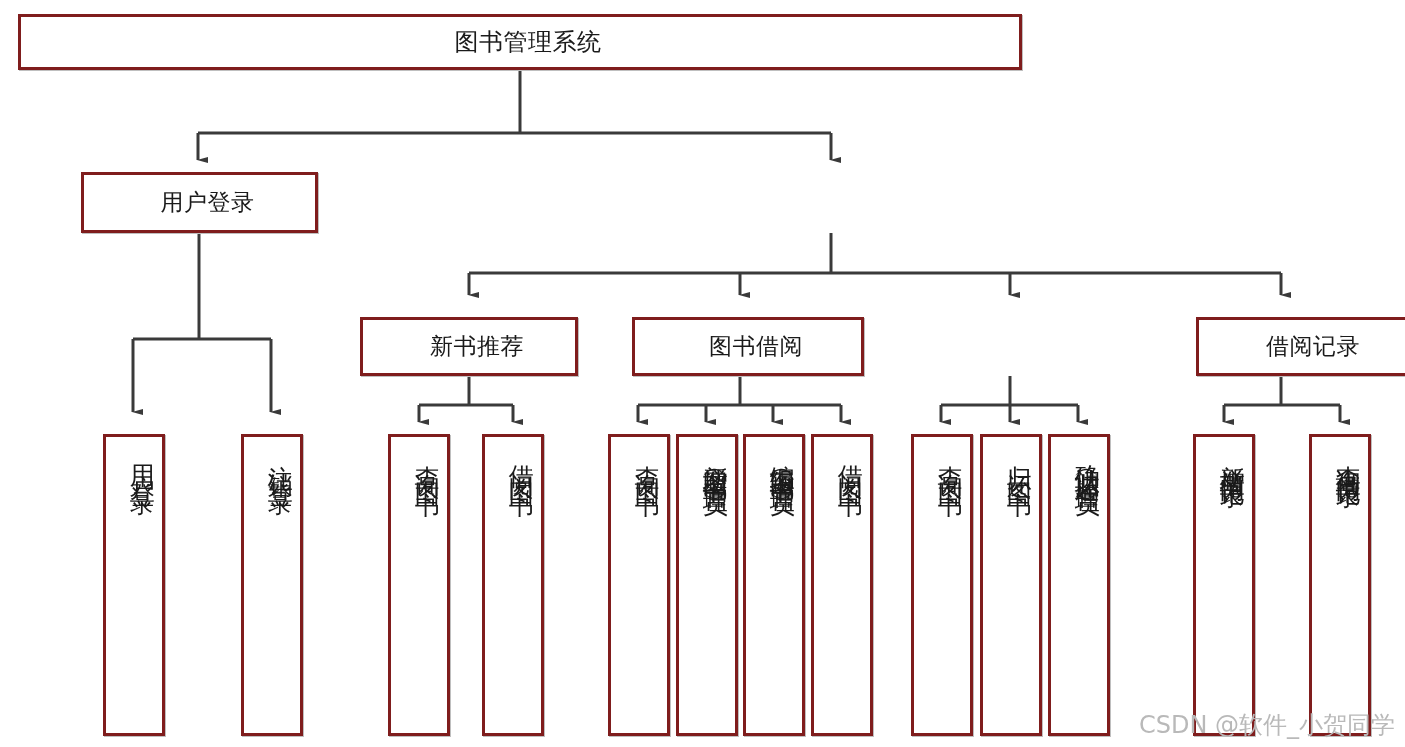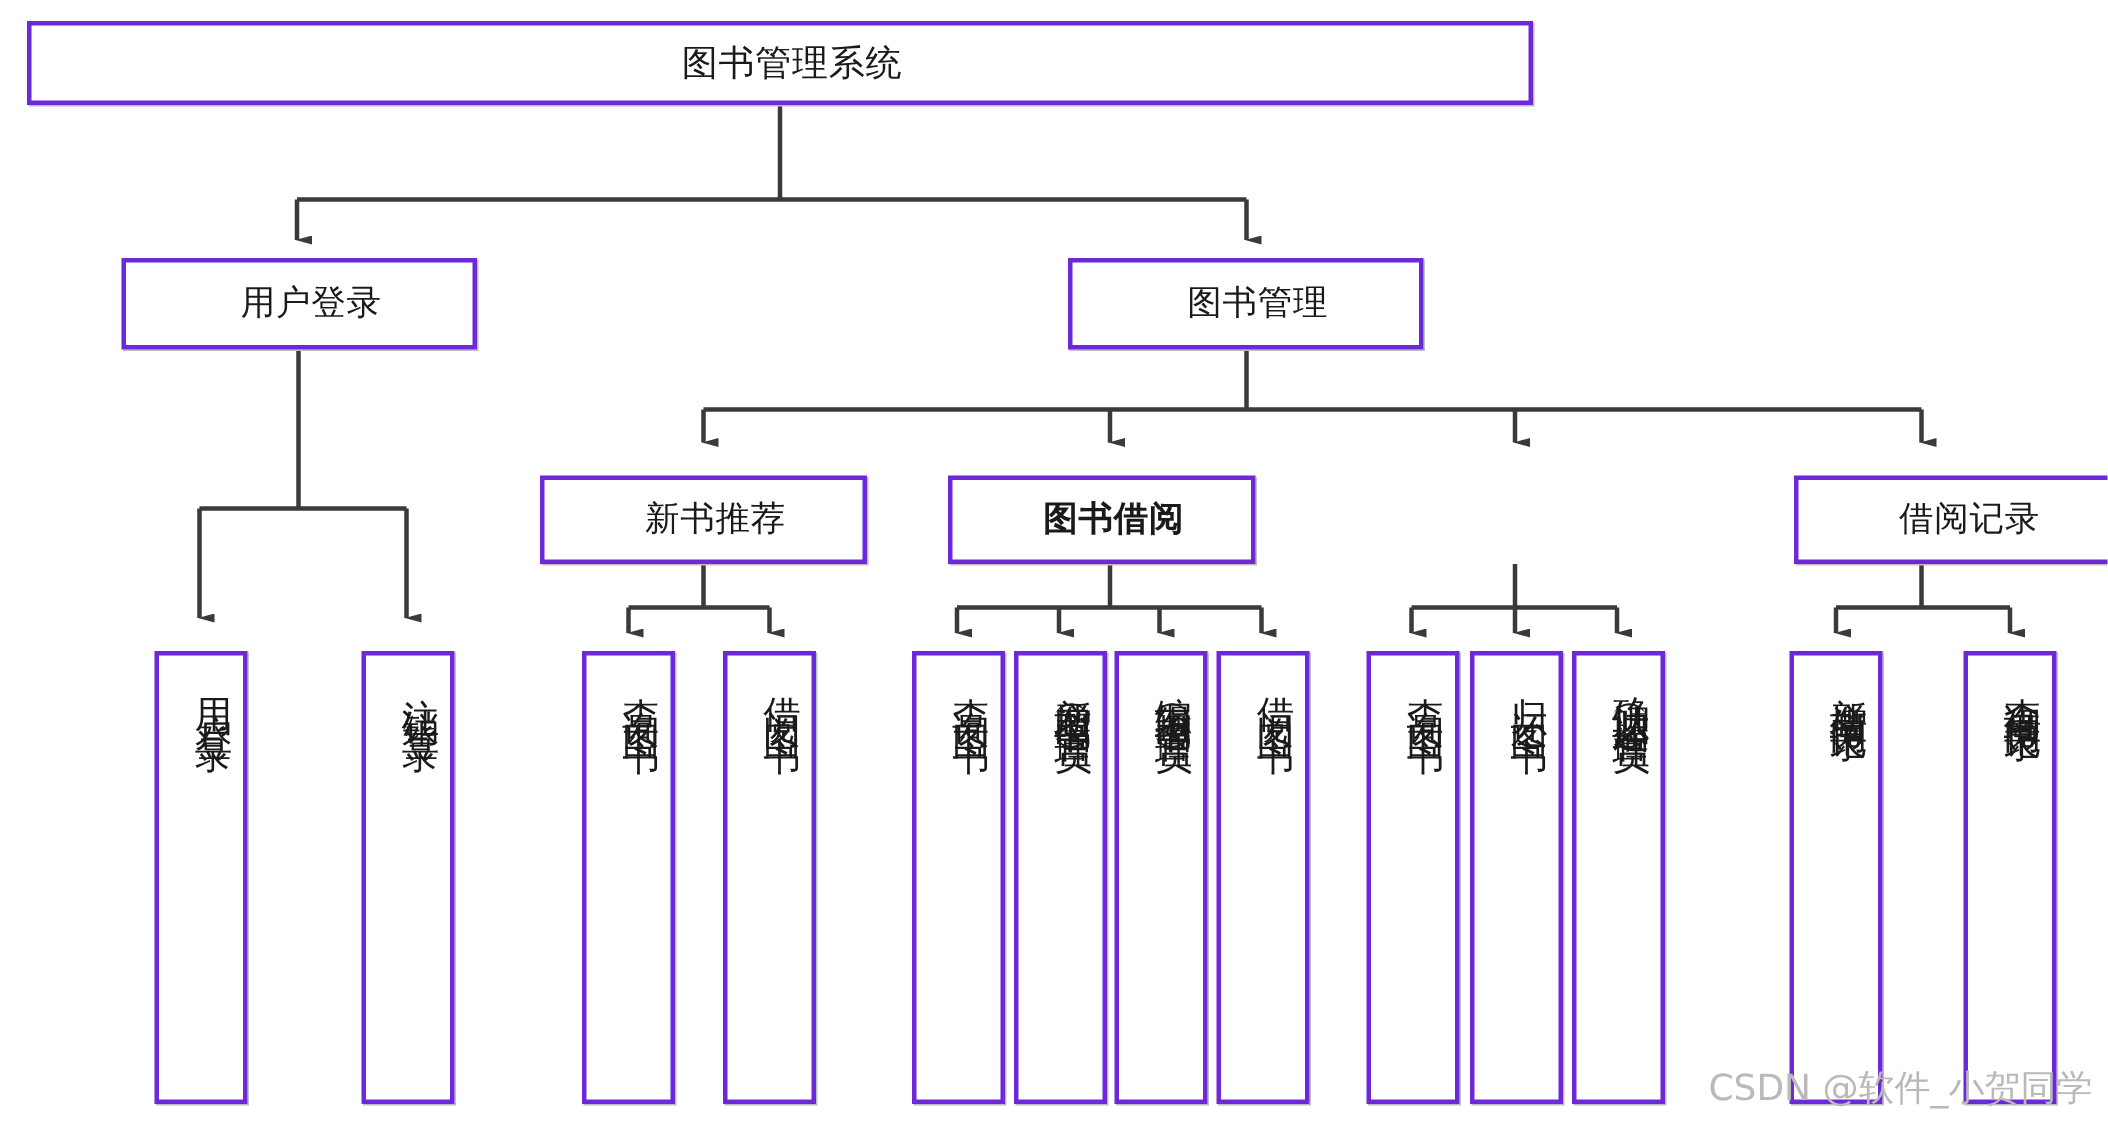--- a/index.html
+++ b/index.html
@@ -21,21 +21,21 @@
     top: 0;
     width: 1405px;
     height: 747px;
   }
 
   
   .node {
     position: absolute;
     box-sizing: border-box;
     background: #ffffff;
-    border: 3px solid #6d28d9;
+    border: 3px solid #7f1d1d;
     box-shadow: 1px 1px 0 #bfbfbf;
     display: flex;
     align-items: center;
     justify-content: center;
     color: #1a1a1a;
     padding-left: 16px;
   }
   .node.horiz {
     font-size: 23px;
     letter-spacing: 0.5px;
@@ -141,28 +141,25 @@
     </g>
   </svg>
 
   <div class="node horiz root" style="left:18px; top:14px; width:1004px; height:56px;">
     <span>图书管理系统</span>
   </div>
 
   <div class="node horiz" style="left:81px; top:172px; width:237px; height:61px;">
     <span>用户登录</span>
   </div>
-  <div class="node horiz" style="left:712px; top:172px; width:237px; height:61px;">
-    <span>图书管理</span>
-  </div>
 
   <div class="node horiz" style="left:360px; top:317px; width:218px; height:59px;">
     <span>新书推荐</span>
   </div>
-  <div class="node horiz" style="left:632px; top:317px; width:205px; height:59px;font-weight:bold;">
+  <div class="node horiz" style="left:632px; top:317px; width:232px; height:59px;">
     <span>图书借阅</span>
   </div>
   <div class="node horiz" style="left:1172px; top:317px; width:218px; height:59px;margin-left:24px;">
     <span>借阅记录</span>
   </div>
 
   <div class="node leaf short" style="left:103px; top:434px; width:62px; height:302px;">
     <span class="leaf-text">用户登录</span>
   </div>
   <div class="node leaf short" style="left:241px; top:434px; width:62px; height:302px;">

